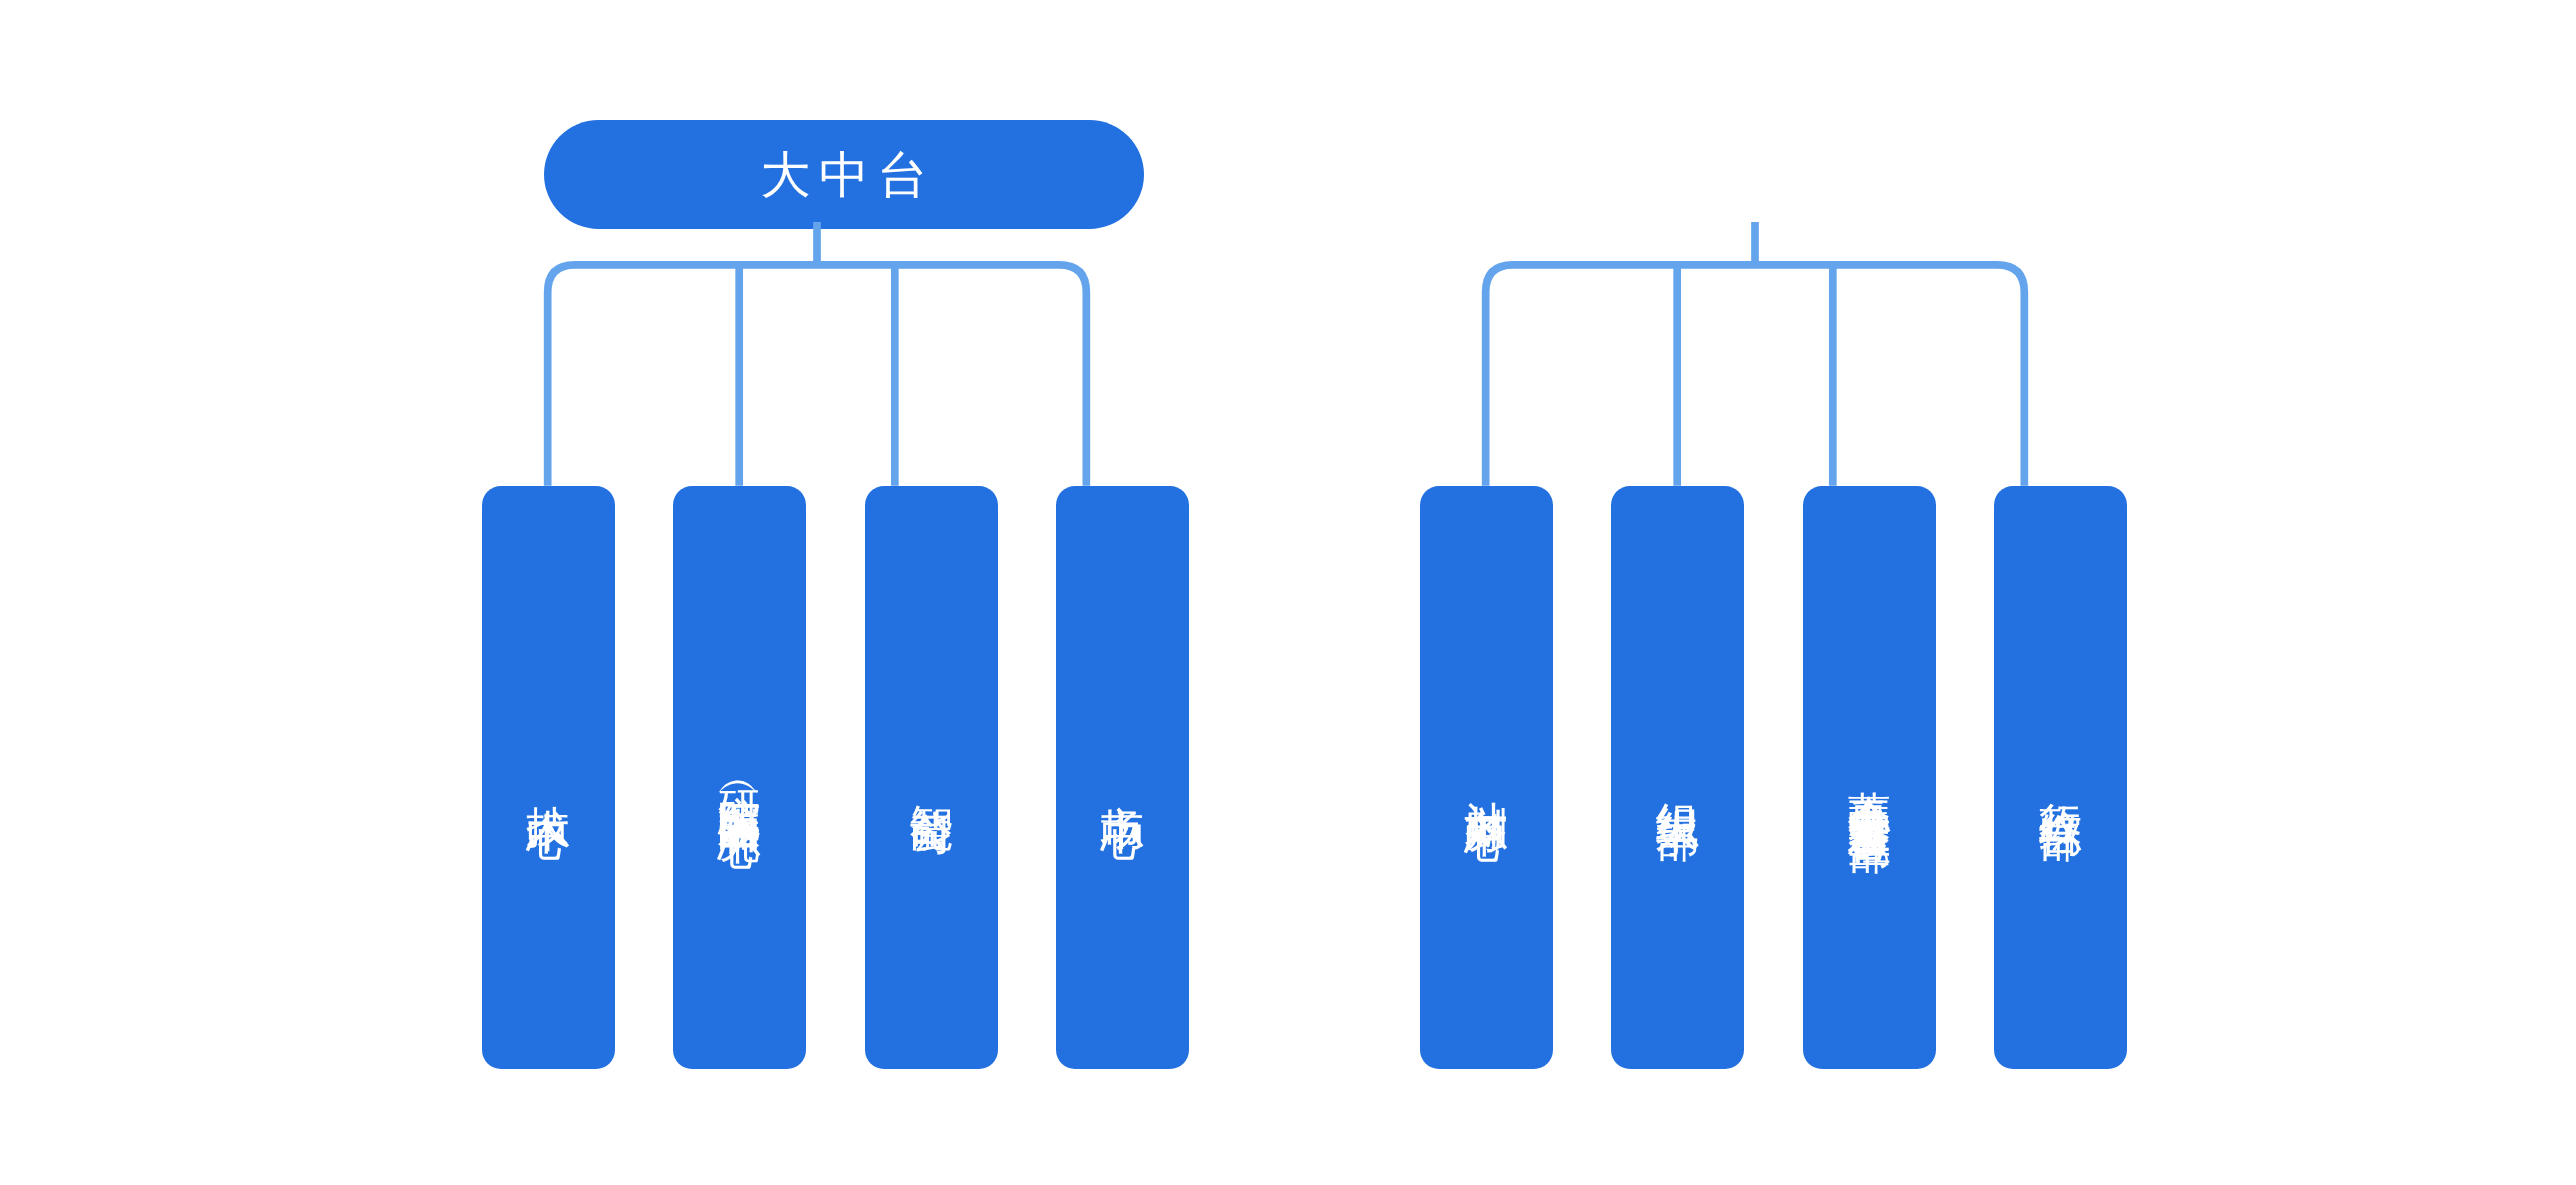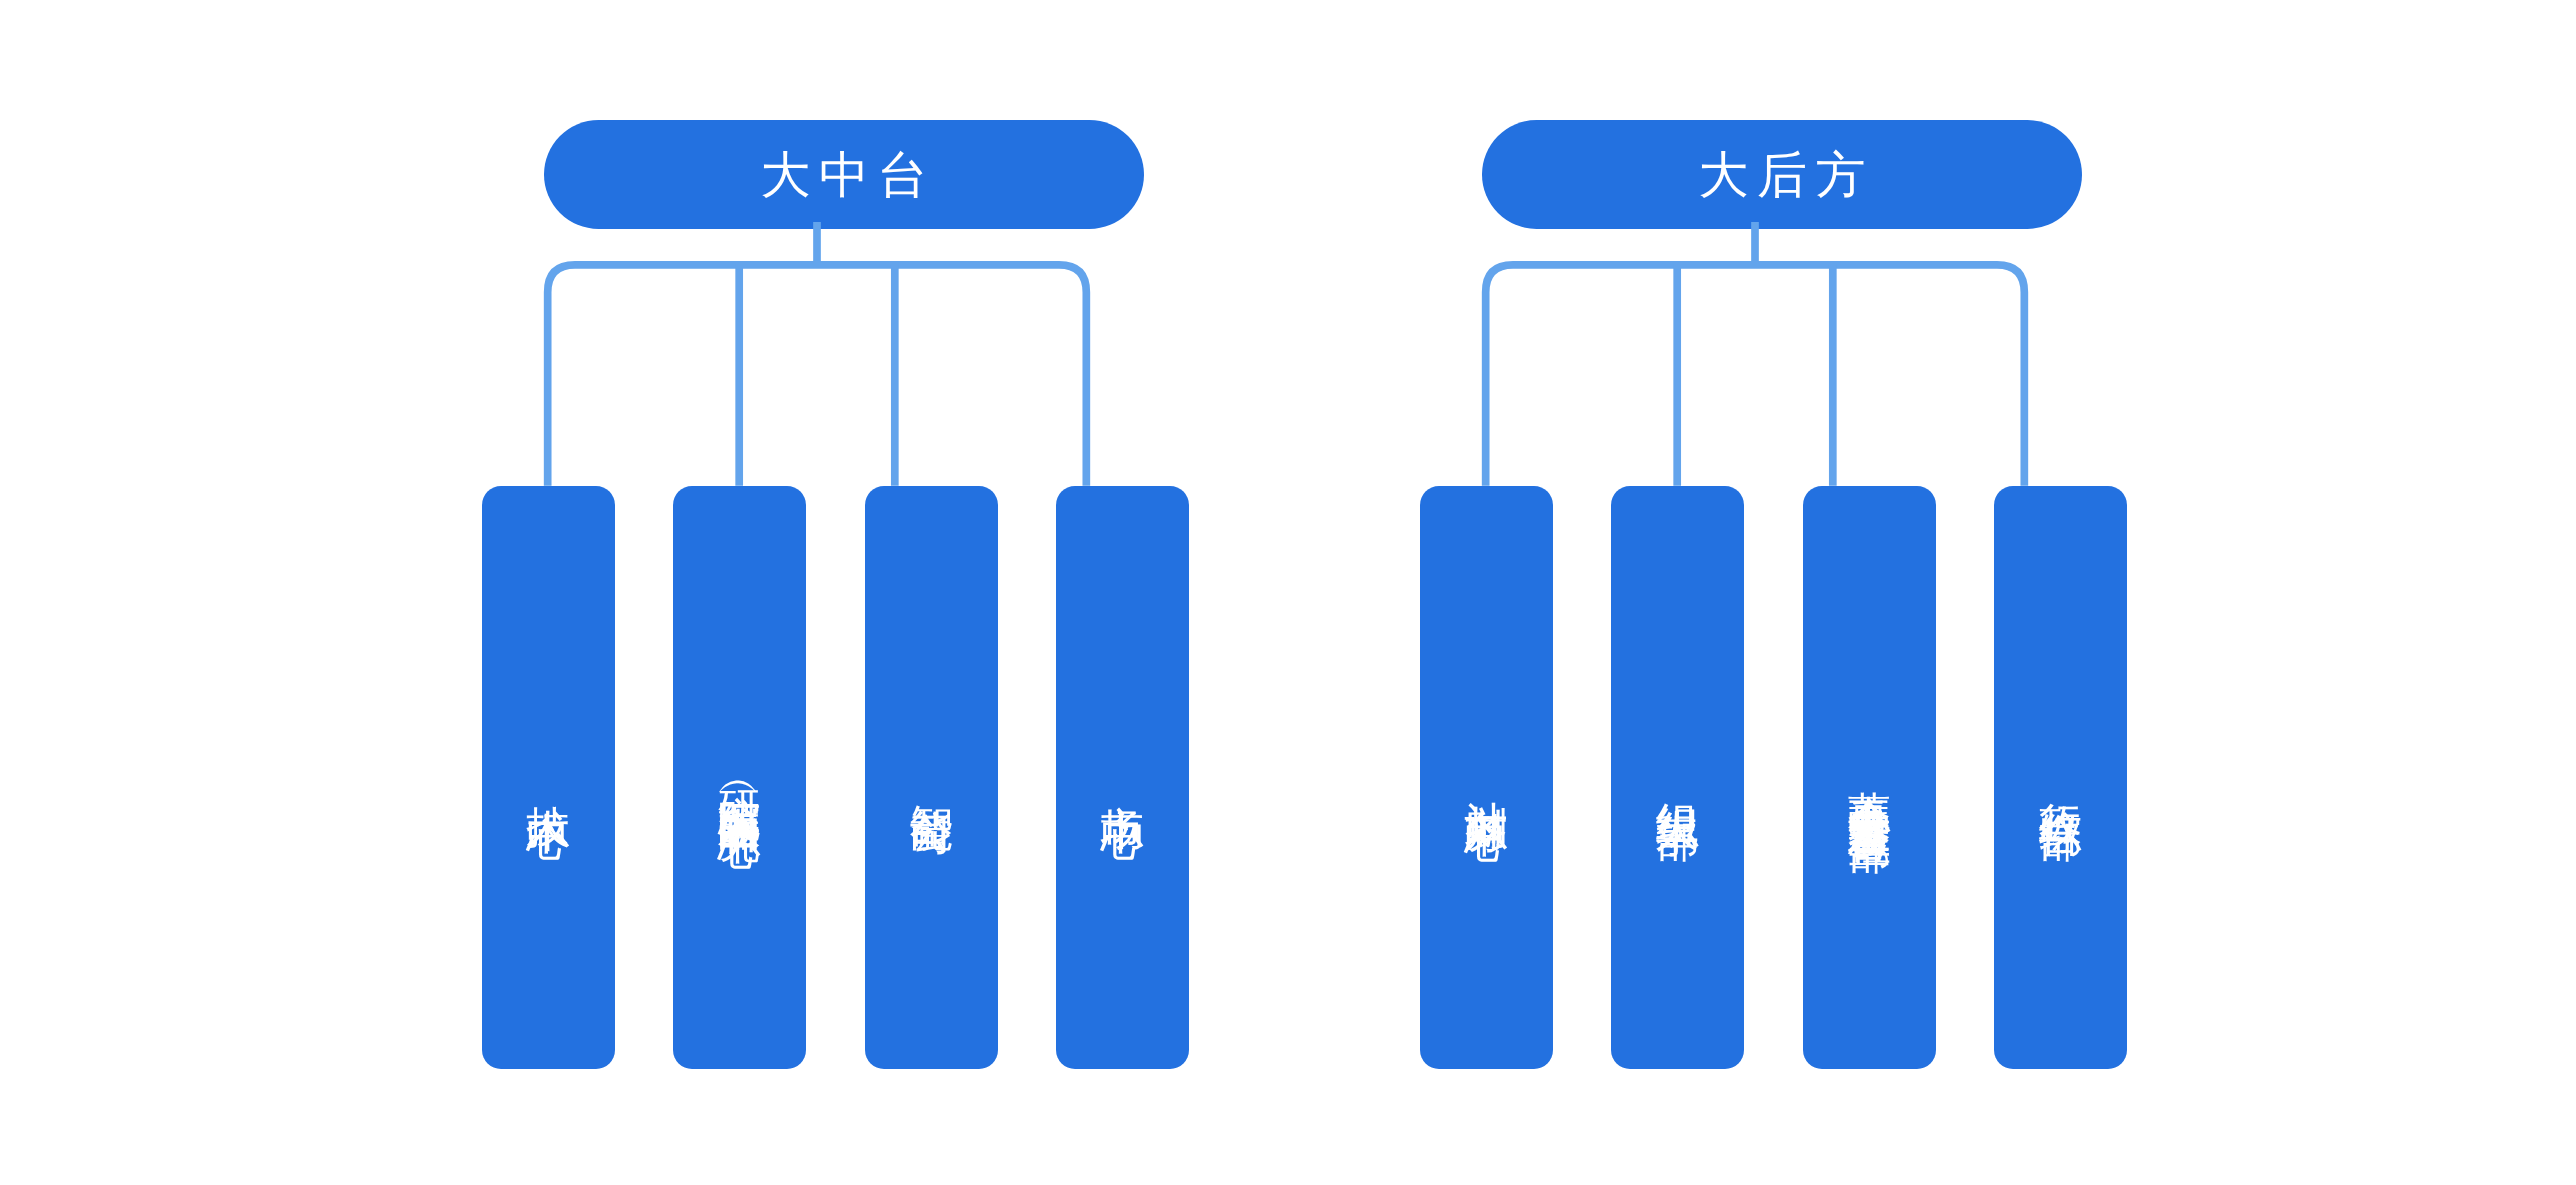--- a/index.html
+++ b/index.html
@@ -139,23 +139,20 @@
         <span class="child-label">智能公司</span>
       </div>
       <div class="child-box" data-col="3">
         <span class="child-label">市场中心</span>
       </div>
     </div>
   </div>
 
   <div class="org-group" id="group-1">
 
-    <div class="group-header">
-      <span class="group-header-label">大后方</span>
-    </div>
 
     <svg class="connector-svg" viewBox="0 0 800 320" preserveAspectRatio="none" aria-hidden="true">
       <path d="M400,0 L400,50" stroke="#63A4EC" stroke-width="9" fill="none"></path>
       <path d="M85,308 L85,82 Q85,50 117,50 L683,50 Q715,50 715,82 L715,308" stroke="#63A4EC" stroke-width="9" fill="none" stroke-linecap="butt"></path>
       <path d="M309,50 L309,308" stroke="#63A4EC" stroke-width="9" fill="none"></path>
       <path d="M491,50 L491,308" stroke="#63A4EC" stroke-width="9" fill="none"></path>
     </svg>
 
     <div class="children-row">
       <div class="child-box" data-col="0">

